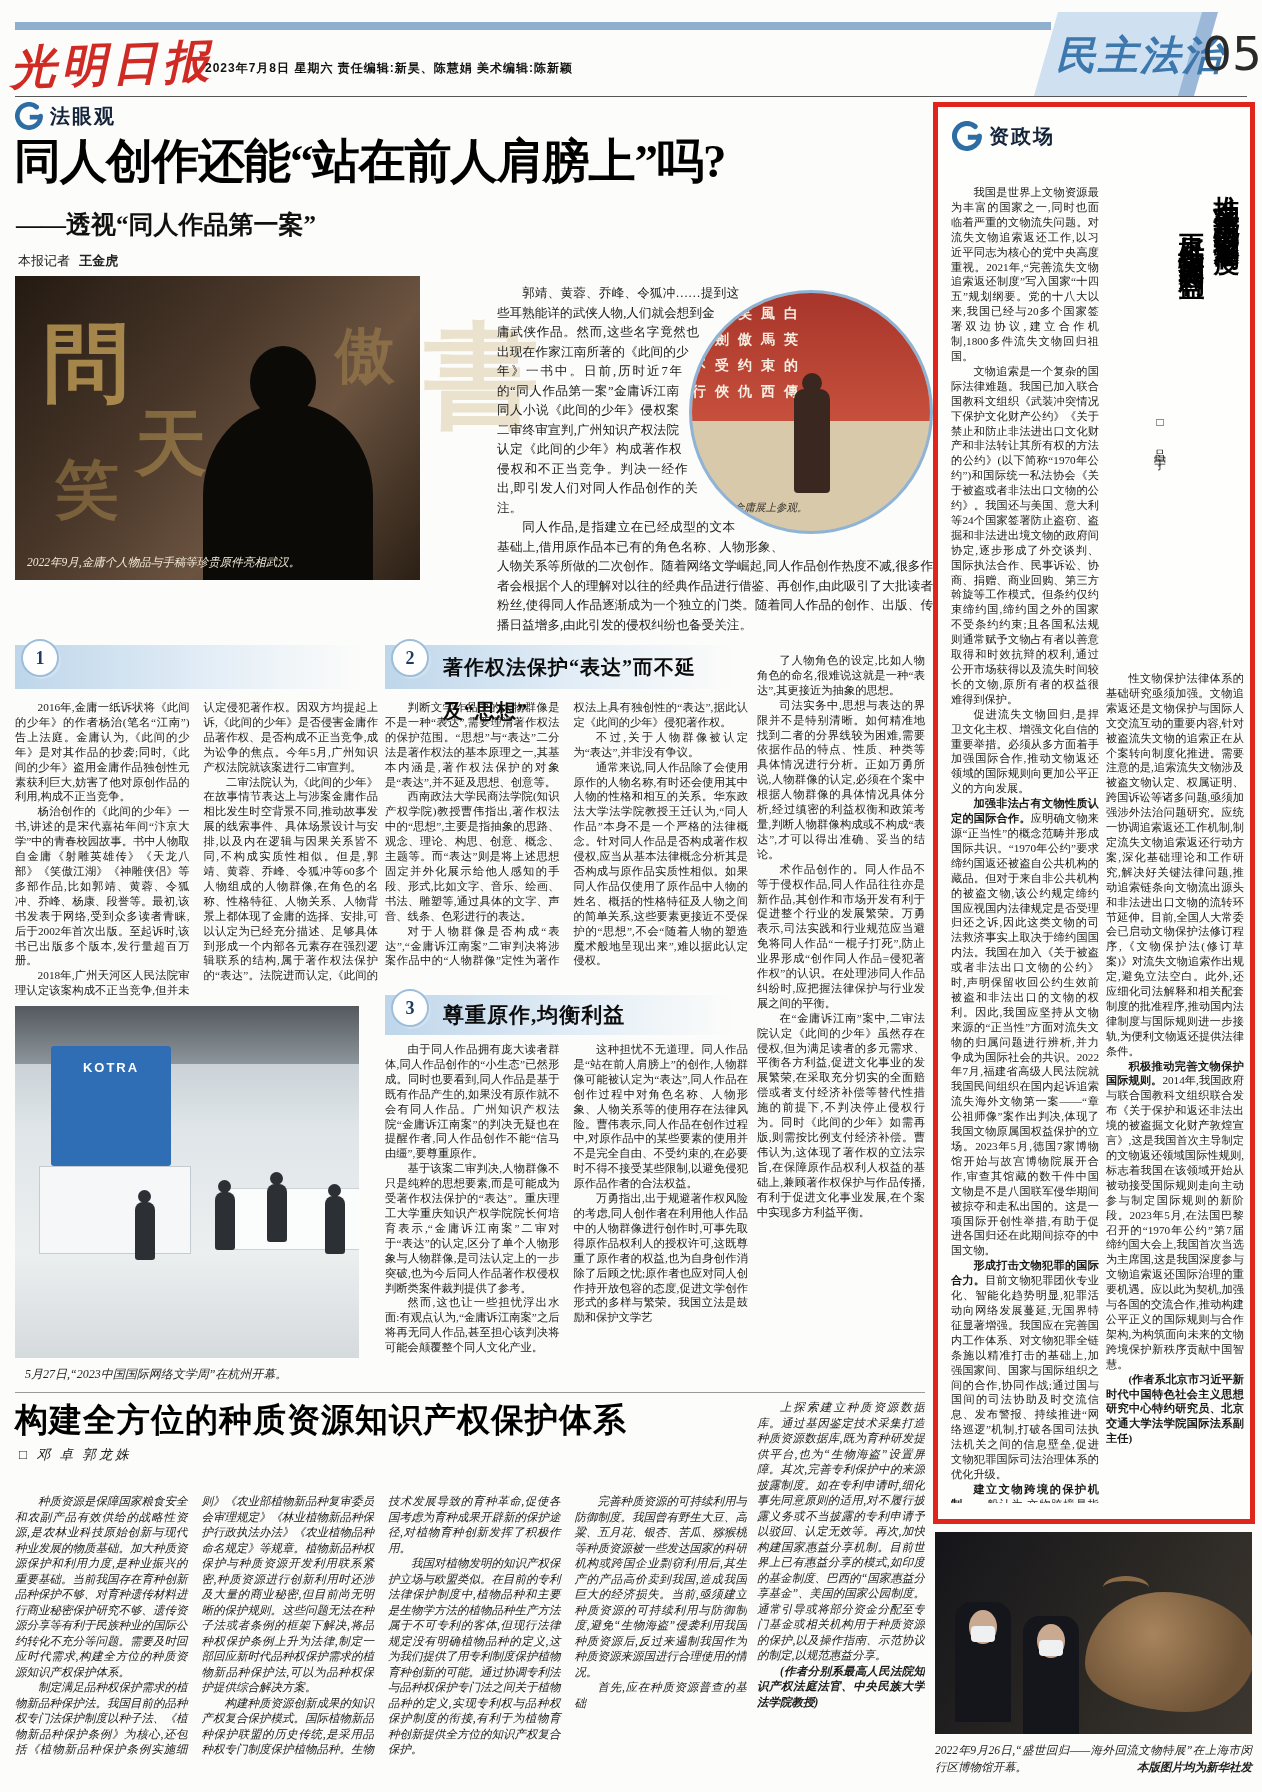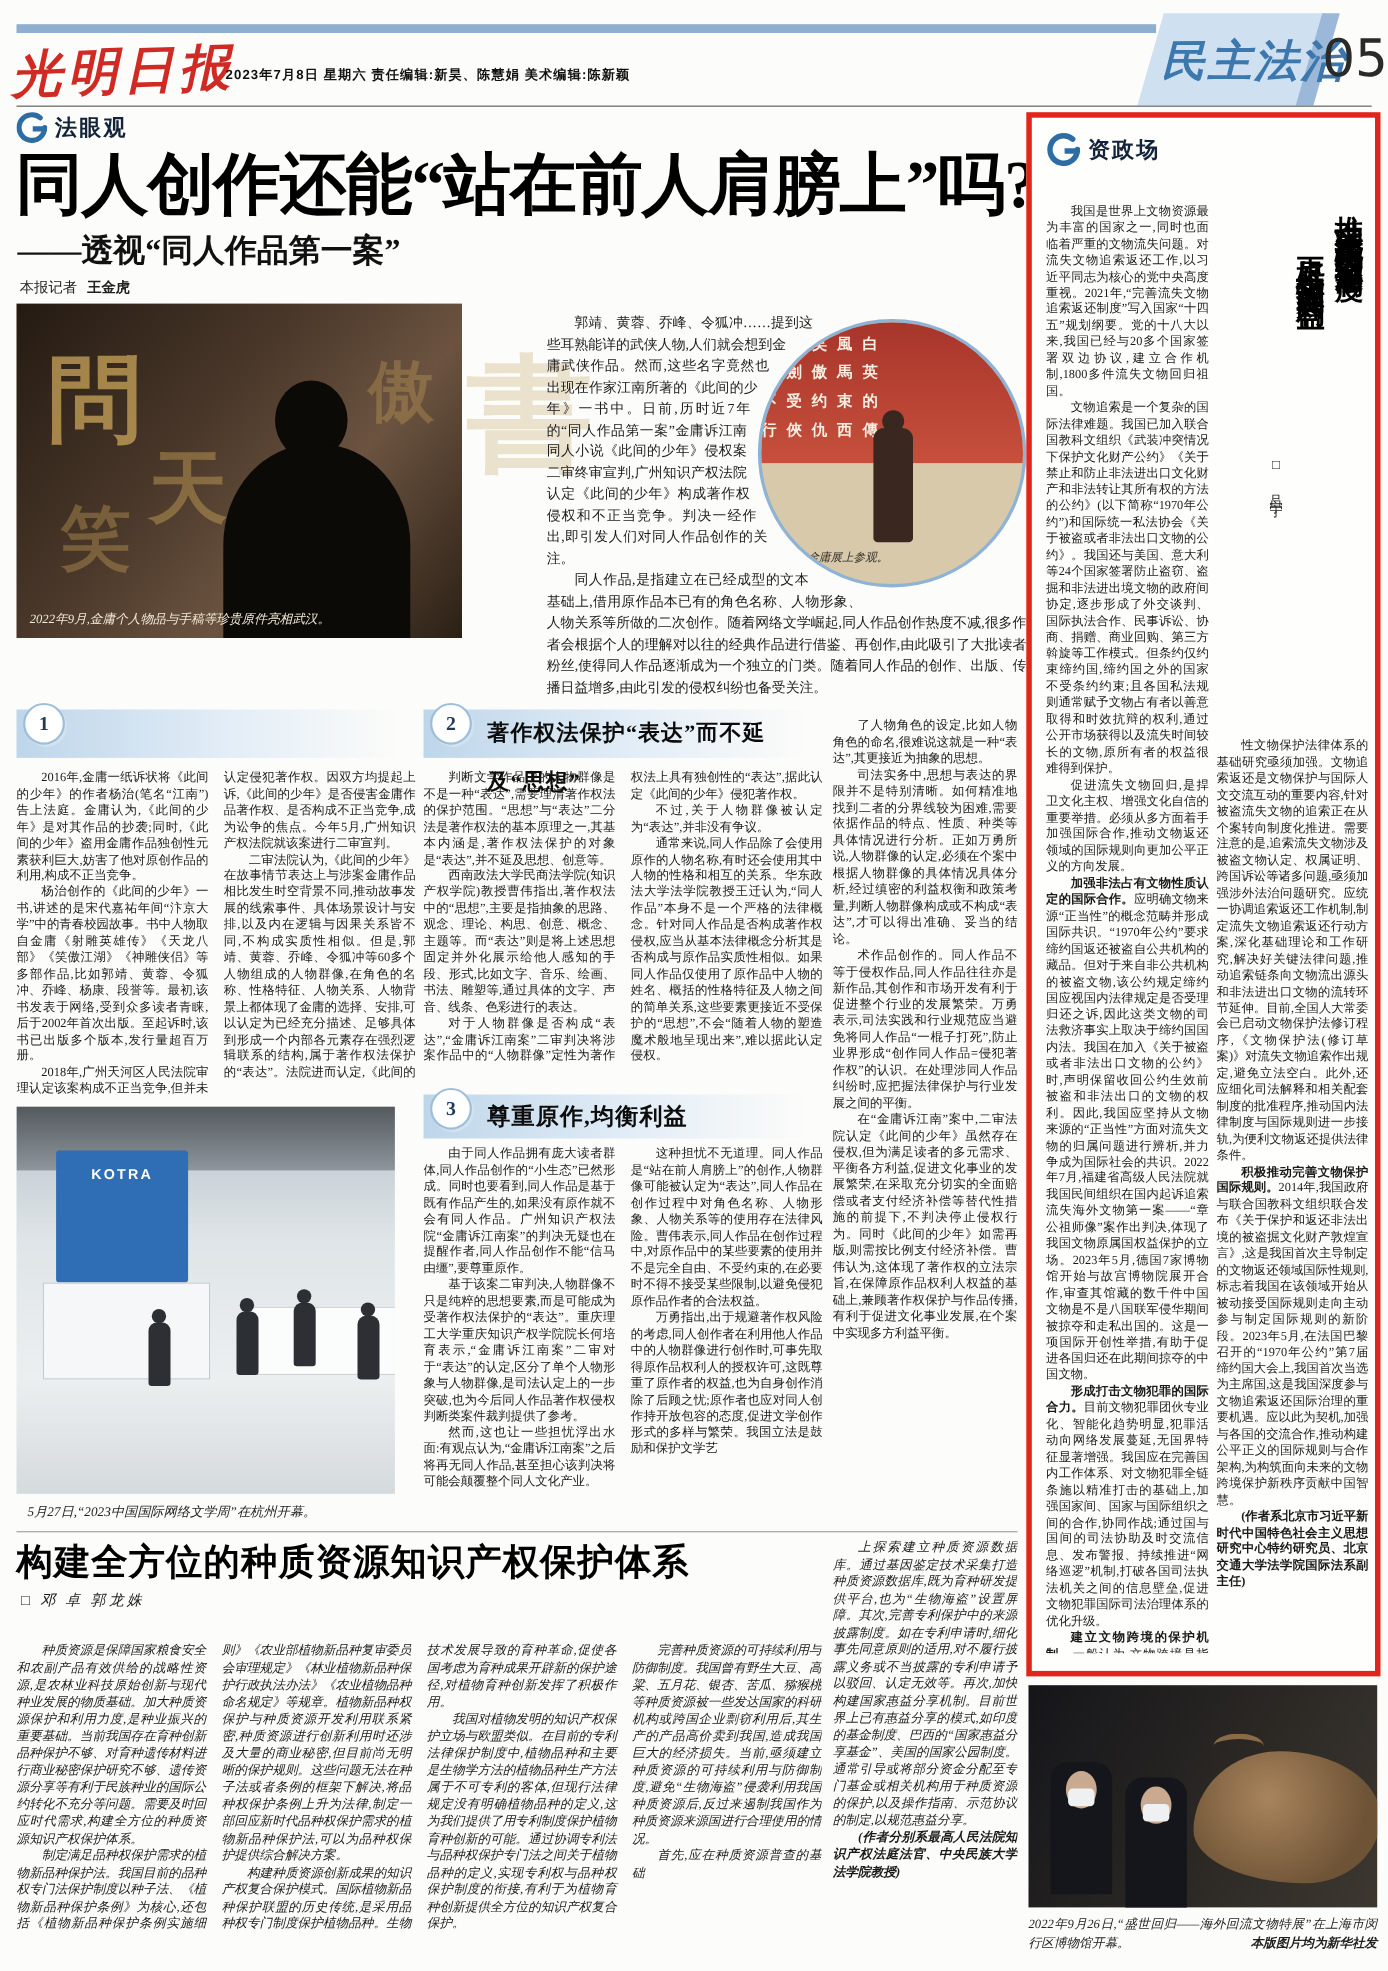--- a/index.html
+++ b/index.html
@@ -16,23 +16,23 @@
   .flag-stripe{left:1190px;top:12px;width:16px;height:84px;background:#9cb8d8;transform:skewX(-16deg);}
   .flag-text{left:1056px;top:28px;font-size:40px;font-weight:bold;font-style:italic;color:#3c78ad;letter-spacing:2px;}
   .page-num{left:1202px;top:26px;font-size:47px;color:#2a2a2a;font-family:"DejaVu Sans",sans-serif;}
   .header-rule{left:15px;top:96px;width:1232px;height:1px;background:#555;}
   
   .gbadge{display:flex;align-items:center;gap:7px;}
   .gbadge svg{display:block;}
   .gbadge .lbl{font-size:20px;font-weight:bold;color:#13233a;letter-spacing:2px;
                font-family:"Liberation Sans",sans-serif;}
   
-  .headline{left:14px;top:134px;width:810px;font-size:61px;font-weight:900;line-height:1.15;
+  .headline{left:14px;top:134px;width:810px;font-size:47px;font-weight:900;line-height:1.15;
             letter-spacing:-1px;color:#000;white-space:nowrap;}
-  .subhead{left:16px;top:208px;font-size:29px;font-weight:bold;color:#111;}
+  .subhead{left:16px;top:208px;font-size:25px;font-weight:bold;color:#111;}
   .byline{left:18px;top:252px;font-size:13px;color:#222;}
   .byline b{margin-left:6px;}
   
   .photo1{left:15px;top:276px;width:405px;height:304px;overflow:hidden;
           background:linear-gradient(130deg,#241a12 0%,#4a382a 40%,#6b5340 65%,#2b2015 100%);}
   .photo1 .glyph{position:absolute;color:rgba(202,164,90,.75);font-weight:bold;}
   .ph1-sil-head{position:absolute;left:235px;top:70px;width:66px;height:72px;border-radius:50%;background:#0c0a07;}
   .ph1-sil-body{position:absolute;left:188px;top:128px;width:170px;height:190px;border-radius:48% 48% 8% 8%;background:#0c0a07;}
   .photo1 .cap{position:absolute;left:12px;bottom:10px;font-size:11.5px;font-style:italic;color:#f2ead8;}
   

